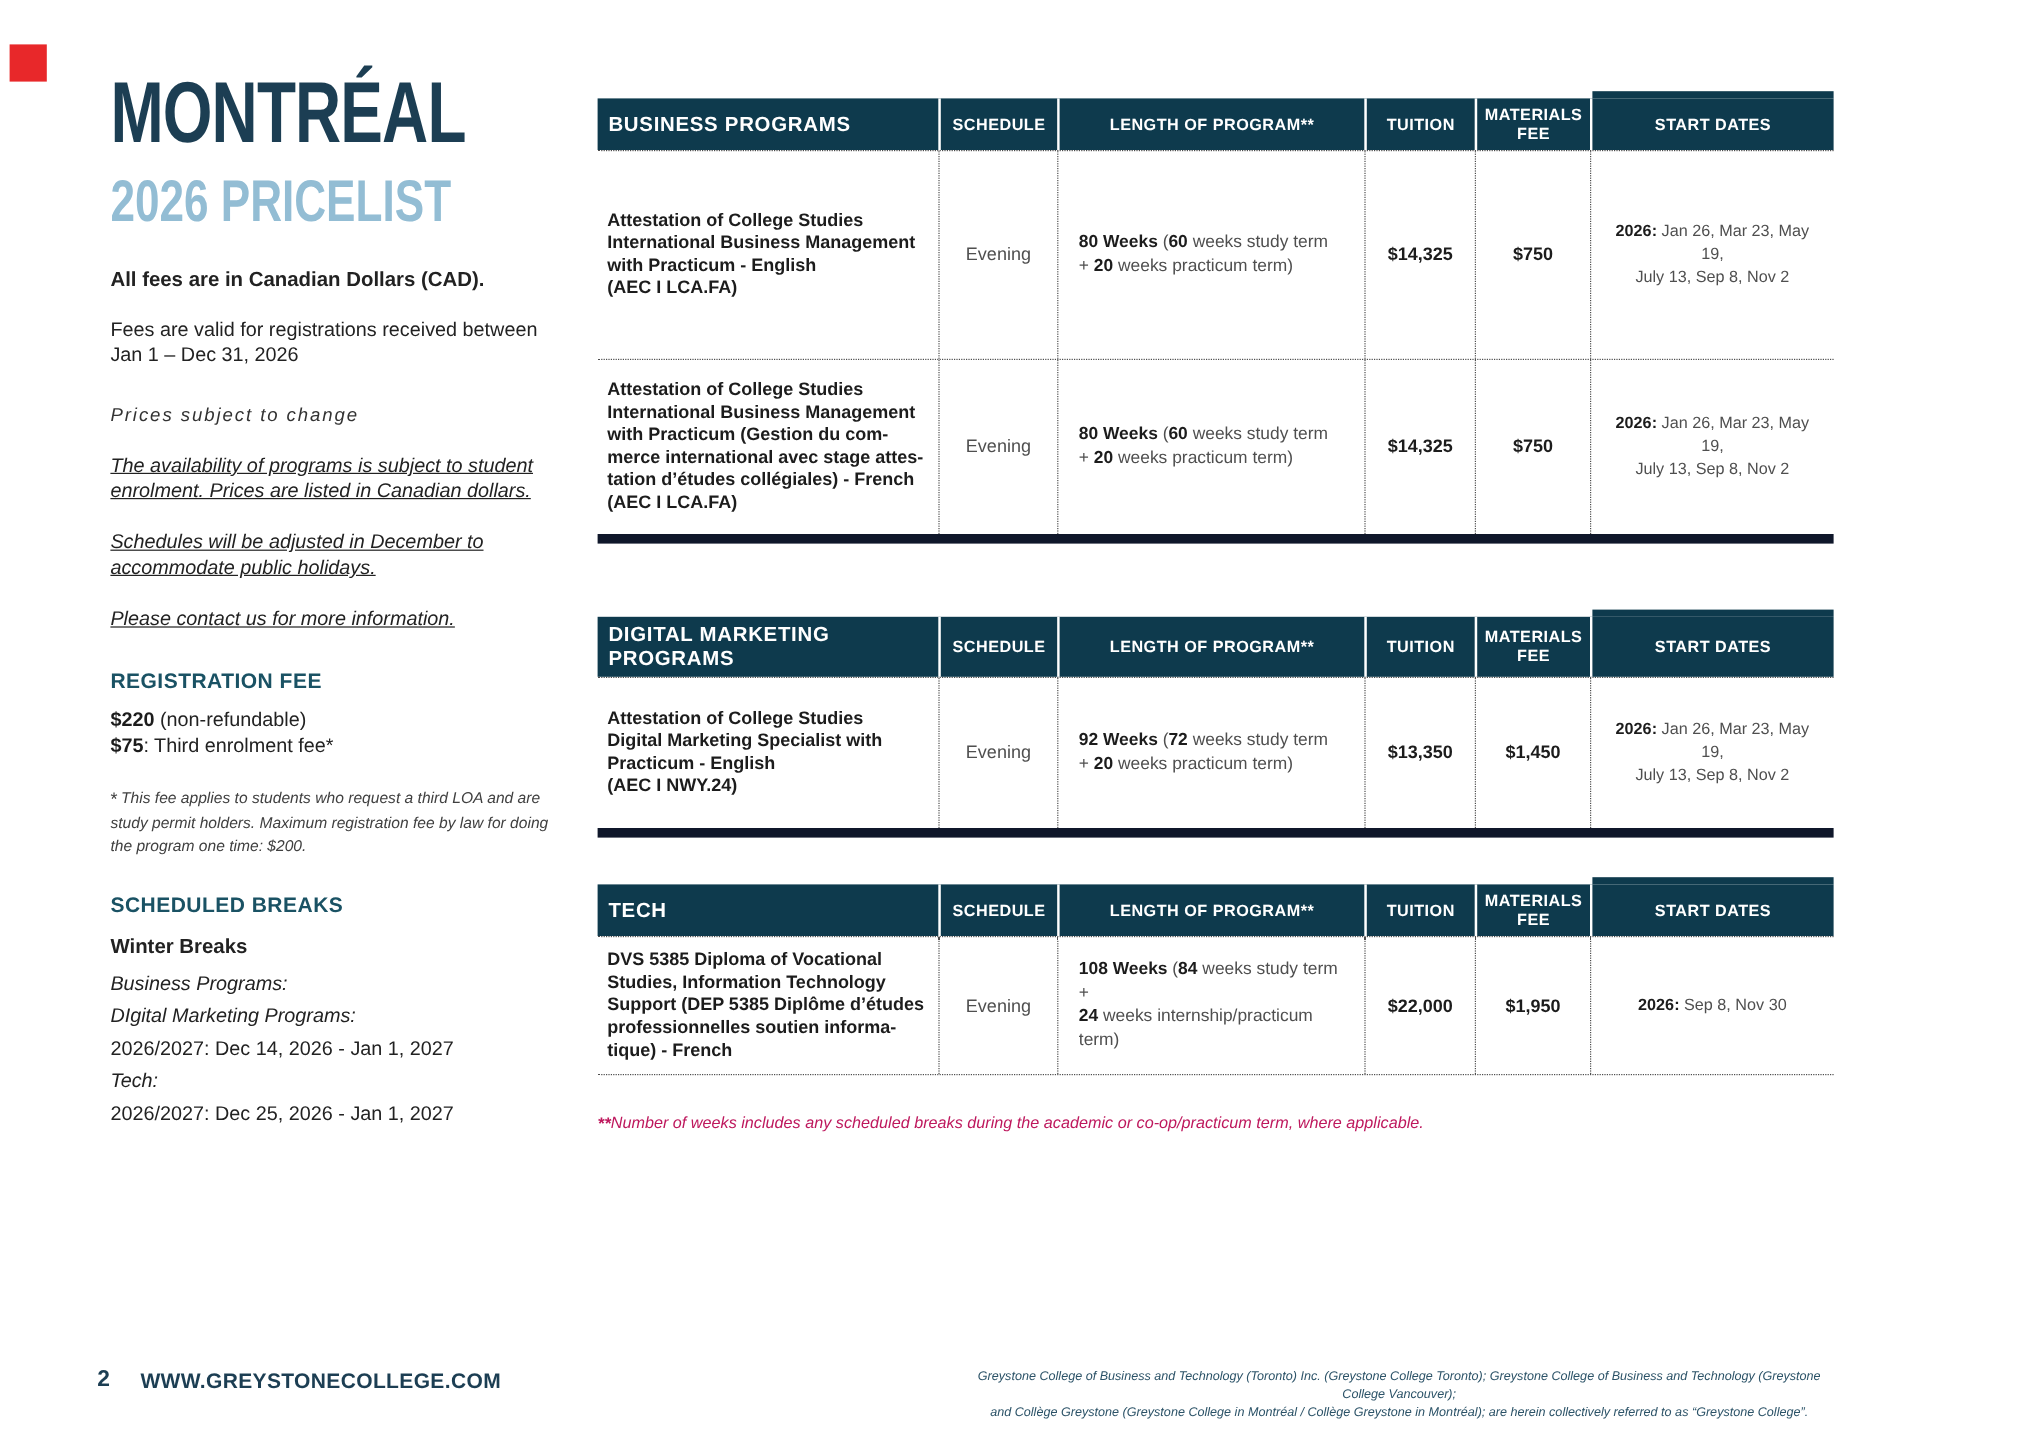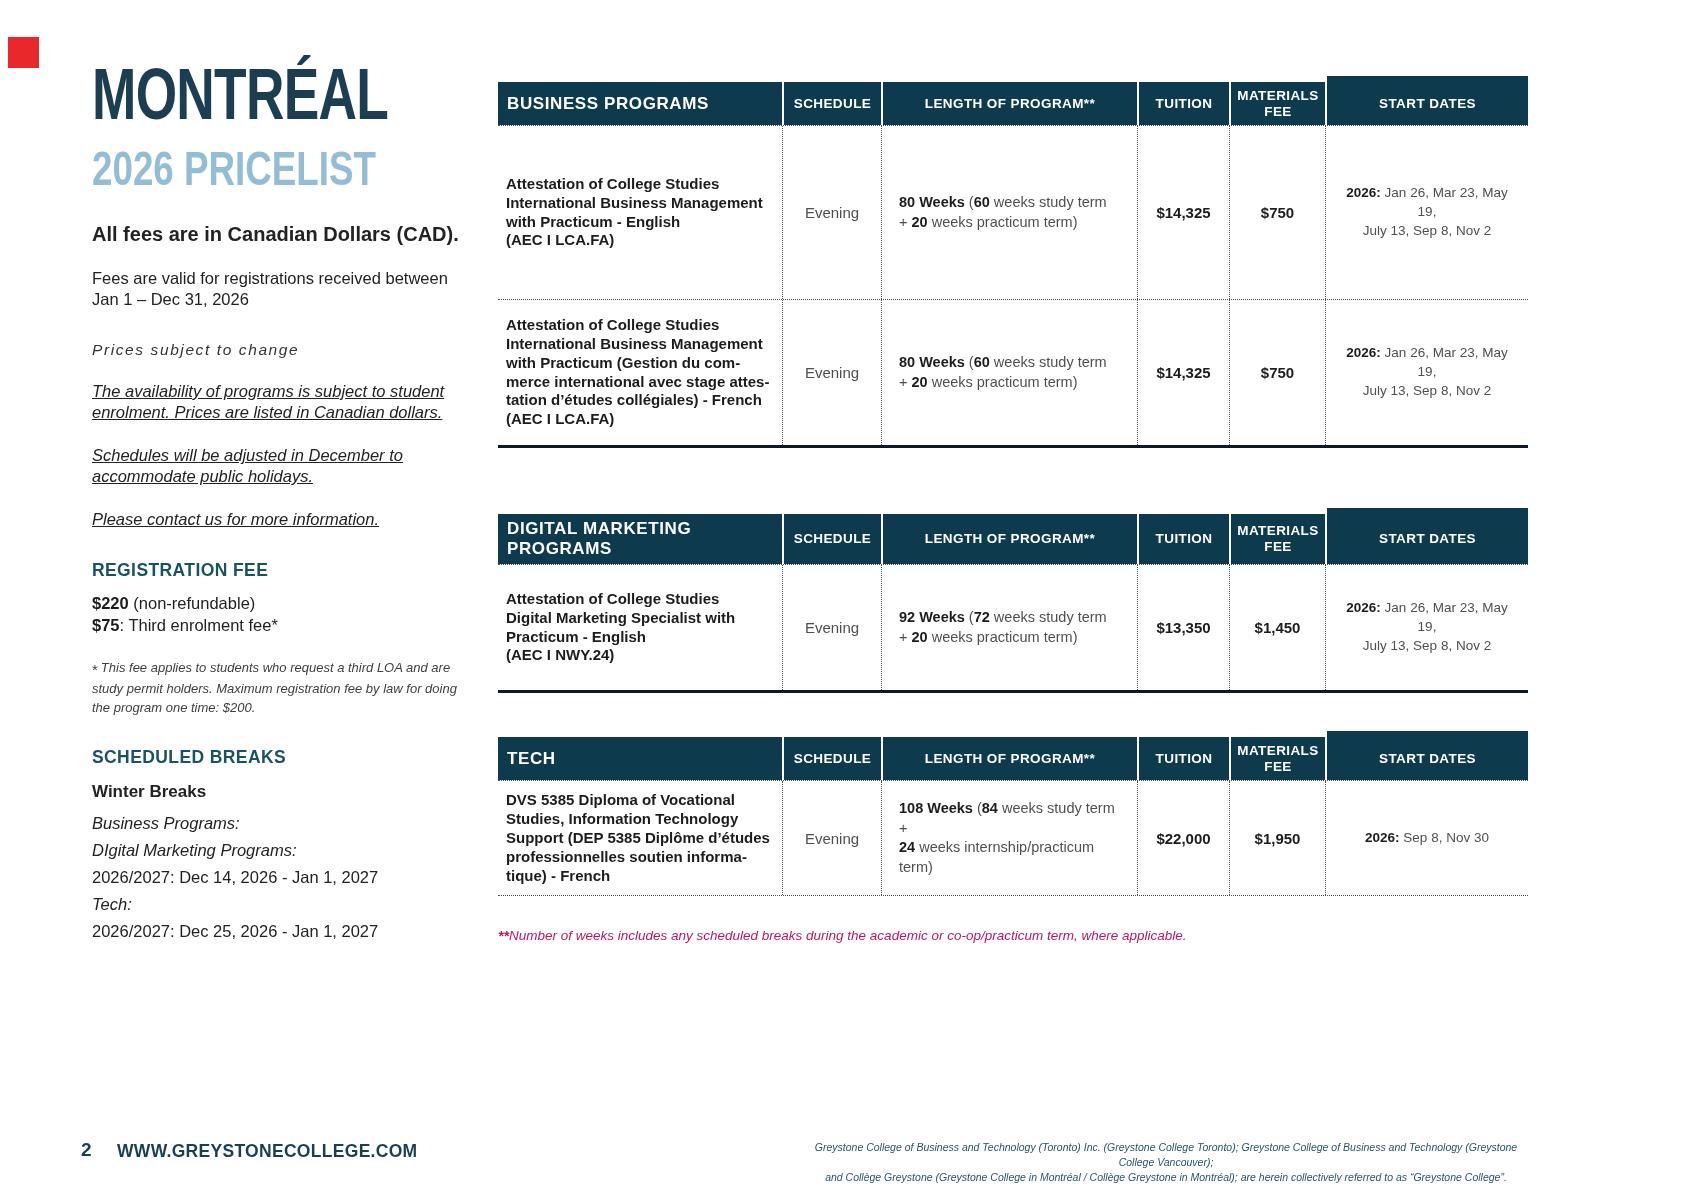--- a/index.html
+++ b/index.html
@@ -8,21 +8,21 @@
   .page { position:relative; width:1644px; height:1191px; background:#fff; overflow:hidden; }
 
   .red-mark { position:absolute; left:8px; top:37px; width:31px; height:31px; background:#e8282a; }
 
   
   .sidebar { position:absolute; left:92px; top:58px; width:368px; }
   .title { font-size:72px; font-weight:700; color:#1c3e53; line-height:1.0; letter-spacing:-1px;
            transform:scaleX(.74); transform-origin:left top; white-space:nowrap; }
   .subtitle { font-size:49px; font-weight:700; color:#93bdd4; line-height:1.0; margin-top:14px;
               transform:scaleX(.75); transform-origin:left top; white-space:nowrap; }
-  .intro { margin-top:30px; font-size:20px; font-weight:700; color:#222; }
+  .intro { margin-top:30px; font-size:17px; font-weight:700; color:#222; }
   .validity { margin-top:22px; font-size:16.5px; line-height:1.3; color:#222; }
   .note-spaced { margin-top:30px; font-size:15.5px; font-style:italic; letter-spacing:1.6px; color:#333; }
   .note { margin-top:22px; font-size:16.5px; font-style:italic; line-height:1.28; color:#222;text-decoration:underline; }
   .sec-heading { margin-top:30px; font-size:17.5px; font-weight:700; color:#1a5264; letter-spacing:.4px; }
   .fee-lines { margin-top:12px; font-size:16.5px; line-height:1.32; color:#222; }
   .small-foot { margin-top:22px; font-size:13px; font-style:italic; line-height:1.42; color:#404040; }
   .small-foot .star { font-style:normal; font-size:15px; vertical-align:top; padding-right:3px; }
   .winter { margin-top:14px; font-size:17px; font-weight:700; color:#222; }
   .breaks-list { margin-top:8px; font-size:16.5px; color:#222; }
   .breaks-list div { line-height:27px; }
@@ -45,21 +45,21 @@
   .td + .td { border-left:1px dotted #4d4d4d; }
   .td-program { justify-content:flex-start; text-align:left; padding-left:8px; font-weight:700;
                 line-height:1.26; white-space:pre-line; color:#1c1c1c; }
   .td-schedule { color:#4f4f4f; }
   .td-length { justify-content:flex-start; text-align:left; padding-left:17px; padding-right:12px;
                font-size:14.5px; color:#4f4f4f; line-height:1.35; white-space:pre-line; display:block;
                align-content:center; }
   .td-money { font-weight:700; color:#1c1c1c; }
   .td-start { font-size:13.5px; color:#4f4f4f; line-height:1.4; white-space:pre-line; display:block; align-content:center; }
   .b { font-weight:700; color:#1c1c1c; }
-  .solid-bottom { border-bottom:3px solid #0f172a; }
+  .solid-bottom { border-bottom:8px solid #0f172a; }
   .dotted-bottom { border-bottom:1px dotted #4d4d4d; }
 
   .tbl-footnote { position:absolute; left:498px; top:928px; width:1030px; font-size:13.5px;
                   font-style:italic; color:#be185d; }
   .tbl-footnote .stars { font-style:italic; font-weight:700; vertical-align:top; font-size:14px; }
 
   
   .page-num { position:absolute; left:81px; top:1139px; font-size:19px; font-weight:700; color:#1c3e53; }
   .website { position:absolute; left:117px; top:1141px; font-size:17.5px; font-weight:700;
              color:#1c3e53; letter-spacing:.3px; }

